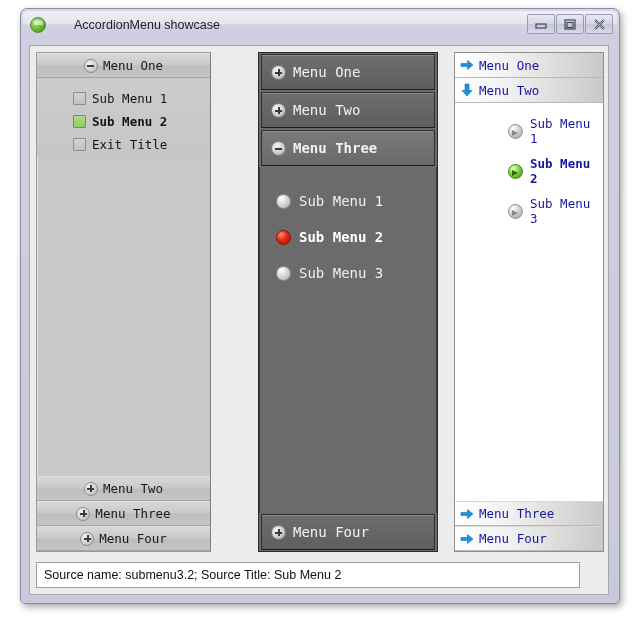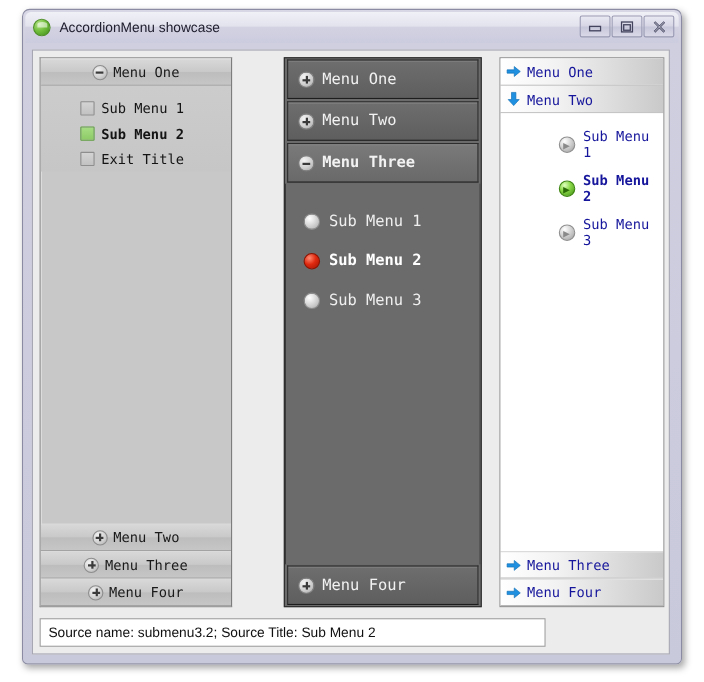--- a/index.html
+++ b/index.html
@@ -22,21 +22,21 @@
     box-shadow: 2px 3px 7px rgba(0,0,0,0.35);
     padding: 2px;
   }
 
   
   #titlebar {
     position: relative;
     height: 28px;
     border-radius: 5px 5px 0 0;
     background: linear-gradient(to bottom, #f0f0f7 0%, #e3e3ee 45%, #d2d2e2 50%, #ccccdf 100%);
-    display: flex; align-items: center;
+    display: flex; align-items: center; gap: 20px;
   }
   #app-icon {
     width: 16px; height: 16px; margin-left: 7px; border-radius: 50%;
     background: radial-gradient(circle at 32% 28%, #b6e38a 0%, #73bf3d 45%, #3f8b1c 100%);
     border: 1px solid #4e8f26;
     flex: 0 0 auto;
   }
   #app-icon::after {
     content: ""; display: block;
     width: 9px; height: 5px; margin: 2px auto 0;
@@ -260,21 +260,21 @@
   .gsphere.green {
     background: radial-gradient(circle at 33% 26%, #e0ffc0 0%, #8cd94a 40%, #3f8c14 100%);
     border-color: #3c8410;
   }
   .gsphere.green::after { border-left-color: #2c6a08; }
 
   
   #statusbar {
     position: absolute;
     left: 6px; bottom: 6px;
-    width: 460px; height: 26px;
+    width: 544px; height: 26px;
     background: #ffffff;
     border: 1px solid #9d9d9d;
     display: flex; align-items: center;
     padding-left: 7px;
     font-size: 12.5px;
     color: #101010;
     overflow: hidden;
     white-space: nowrap;
   }
 </style>

